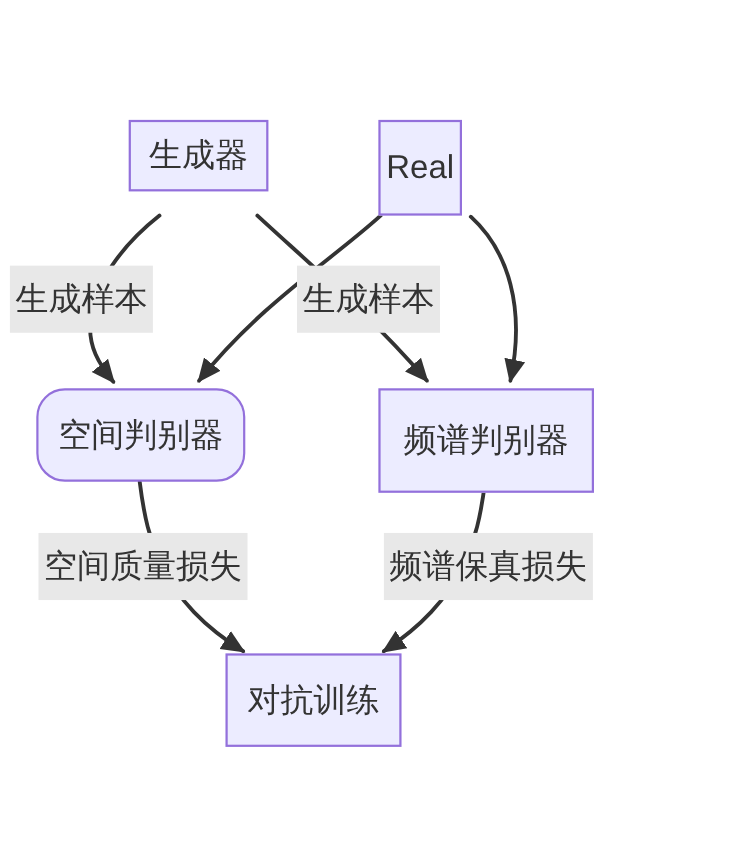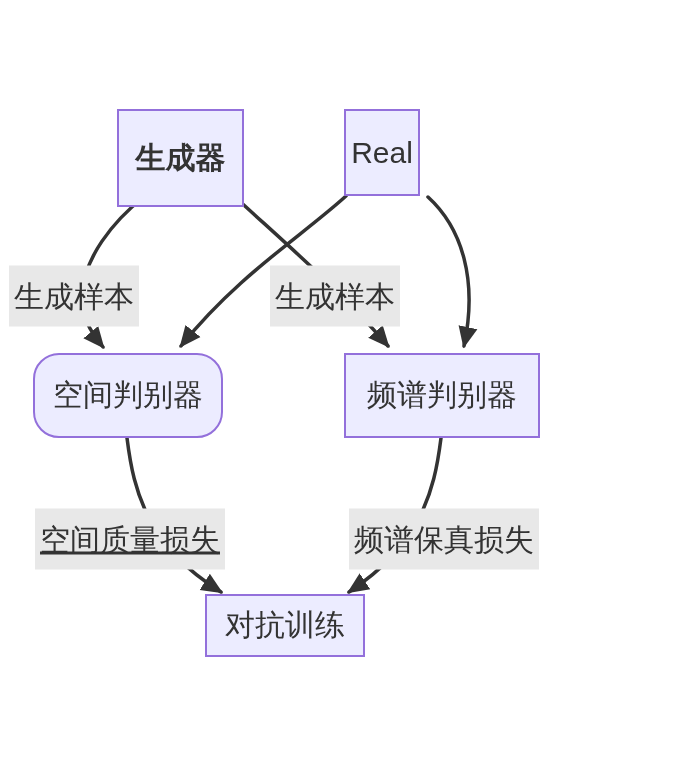--- a/index.html
+++ b/index.html
@@ -38,41 +38,40 @@
     background: var(--node_fill, #ECECFF);
     border: 2.5px solid var(--node_border, #9370DB);
     color: var(--text_color, #333333);
     display: flex;
     align-items: center;
     justify-content: center;
     font-size: 30px;
     white-space: nowrap;
     z-index: 3;
   }
-  .node-generator  { left: 117px; top: 109px; width: 127px; height: 98px; font-weight: bold; }
+  .node-generator  { left: 117px; top: 109px; width: 127px; height: 65px; }
   .node-real       { left: 344px; top: 109px; width:  76px; height: 87px; }
   .node-spatial    { left:  33px; top: 353px; width: 190px; height: 85px; border-radius: 26px; }
-  .node-spectral   { left: 344px; top: 353px; width: 196px; height: 85px; }
-  .node-training   { left: 205px; top: 594px; width: 160px; height: 63px; }
+  .node-spectral   { left: 344px; top: 353px; width: 196px; height: 95px; }
+  .node-training   { left: 205px; top: 594px; width: 160px; height: 85px; }
 
   .edge-label {
     position: absolute;
     transform: translate(-50%, -50%);
     background: var(--label_bg, #e8e8e8);
     color: var(--text_color, #333333);
     font-size: 30px;
     line-height: 37px;
     padding: 12px 5px;
     white-space: nowrap;
     z-index: 2;
-    margin-top: 24px;
   }
   .edge-label-a { left:  74px; top: 272px; }
   .edge-label-b { left: 335px; top: 272px; }
-  .edge-label-e { left: 130px; top: 515px; text-decoration: underline; }
+  .edge-label-e { left: 130px; top: 515px; }
   .edge-label-f { left: 444px; top: 515px; }
 </style>
 </head>
 <body>
 
 <div id="canvas">
 
   <svg id="edge-layer" viewBox="0 0 684 778" xmlns="http://www.w3.org/2000/svg">
     <defs>
       <marker id="arrow" viewBox="0 0 10 10" refX="8" refY="5" markerUnits="userSpaceOnUse" markerWidth="24" markerHeight="24" orient="auto">

